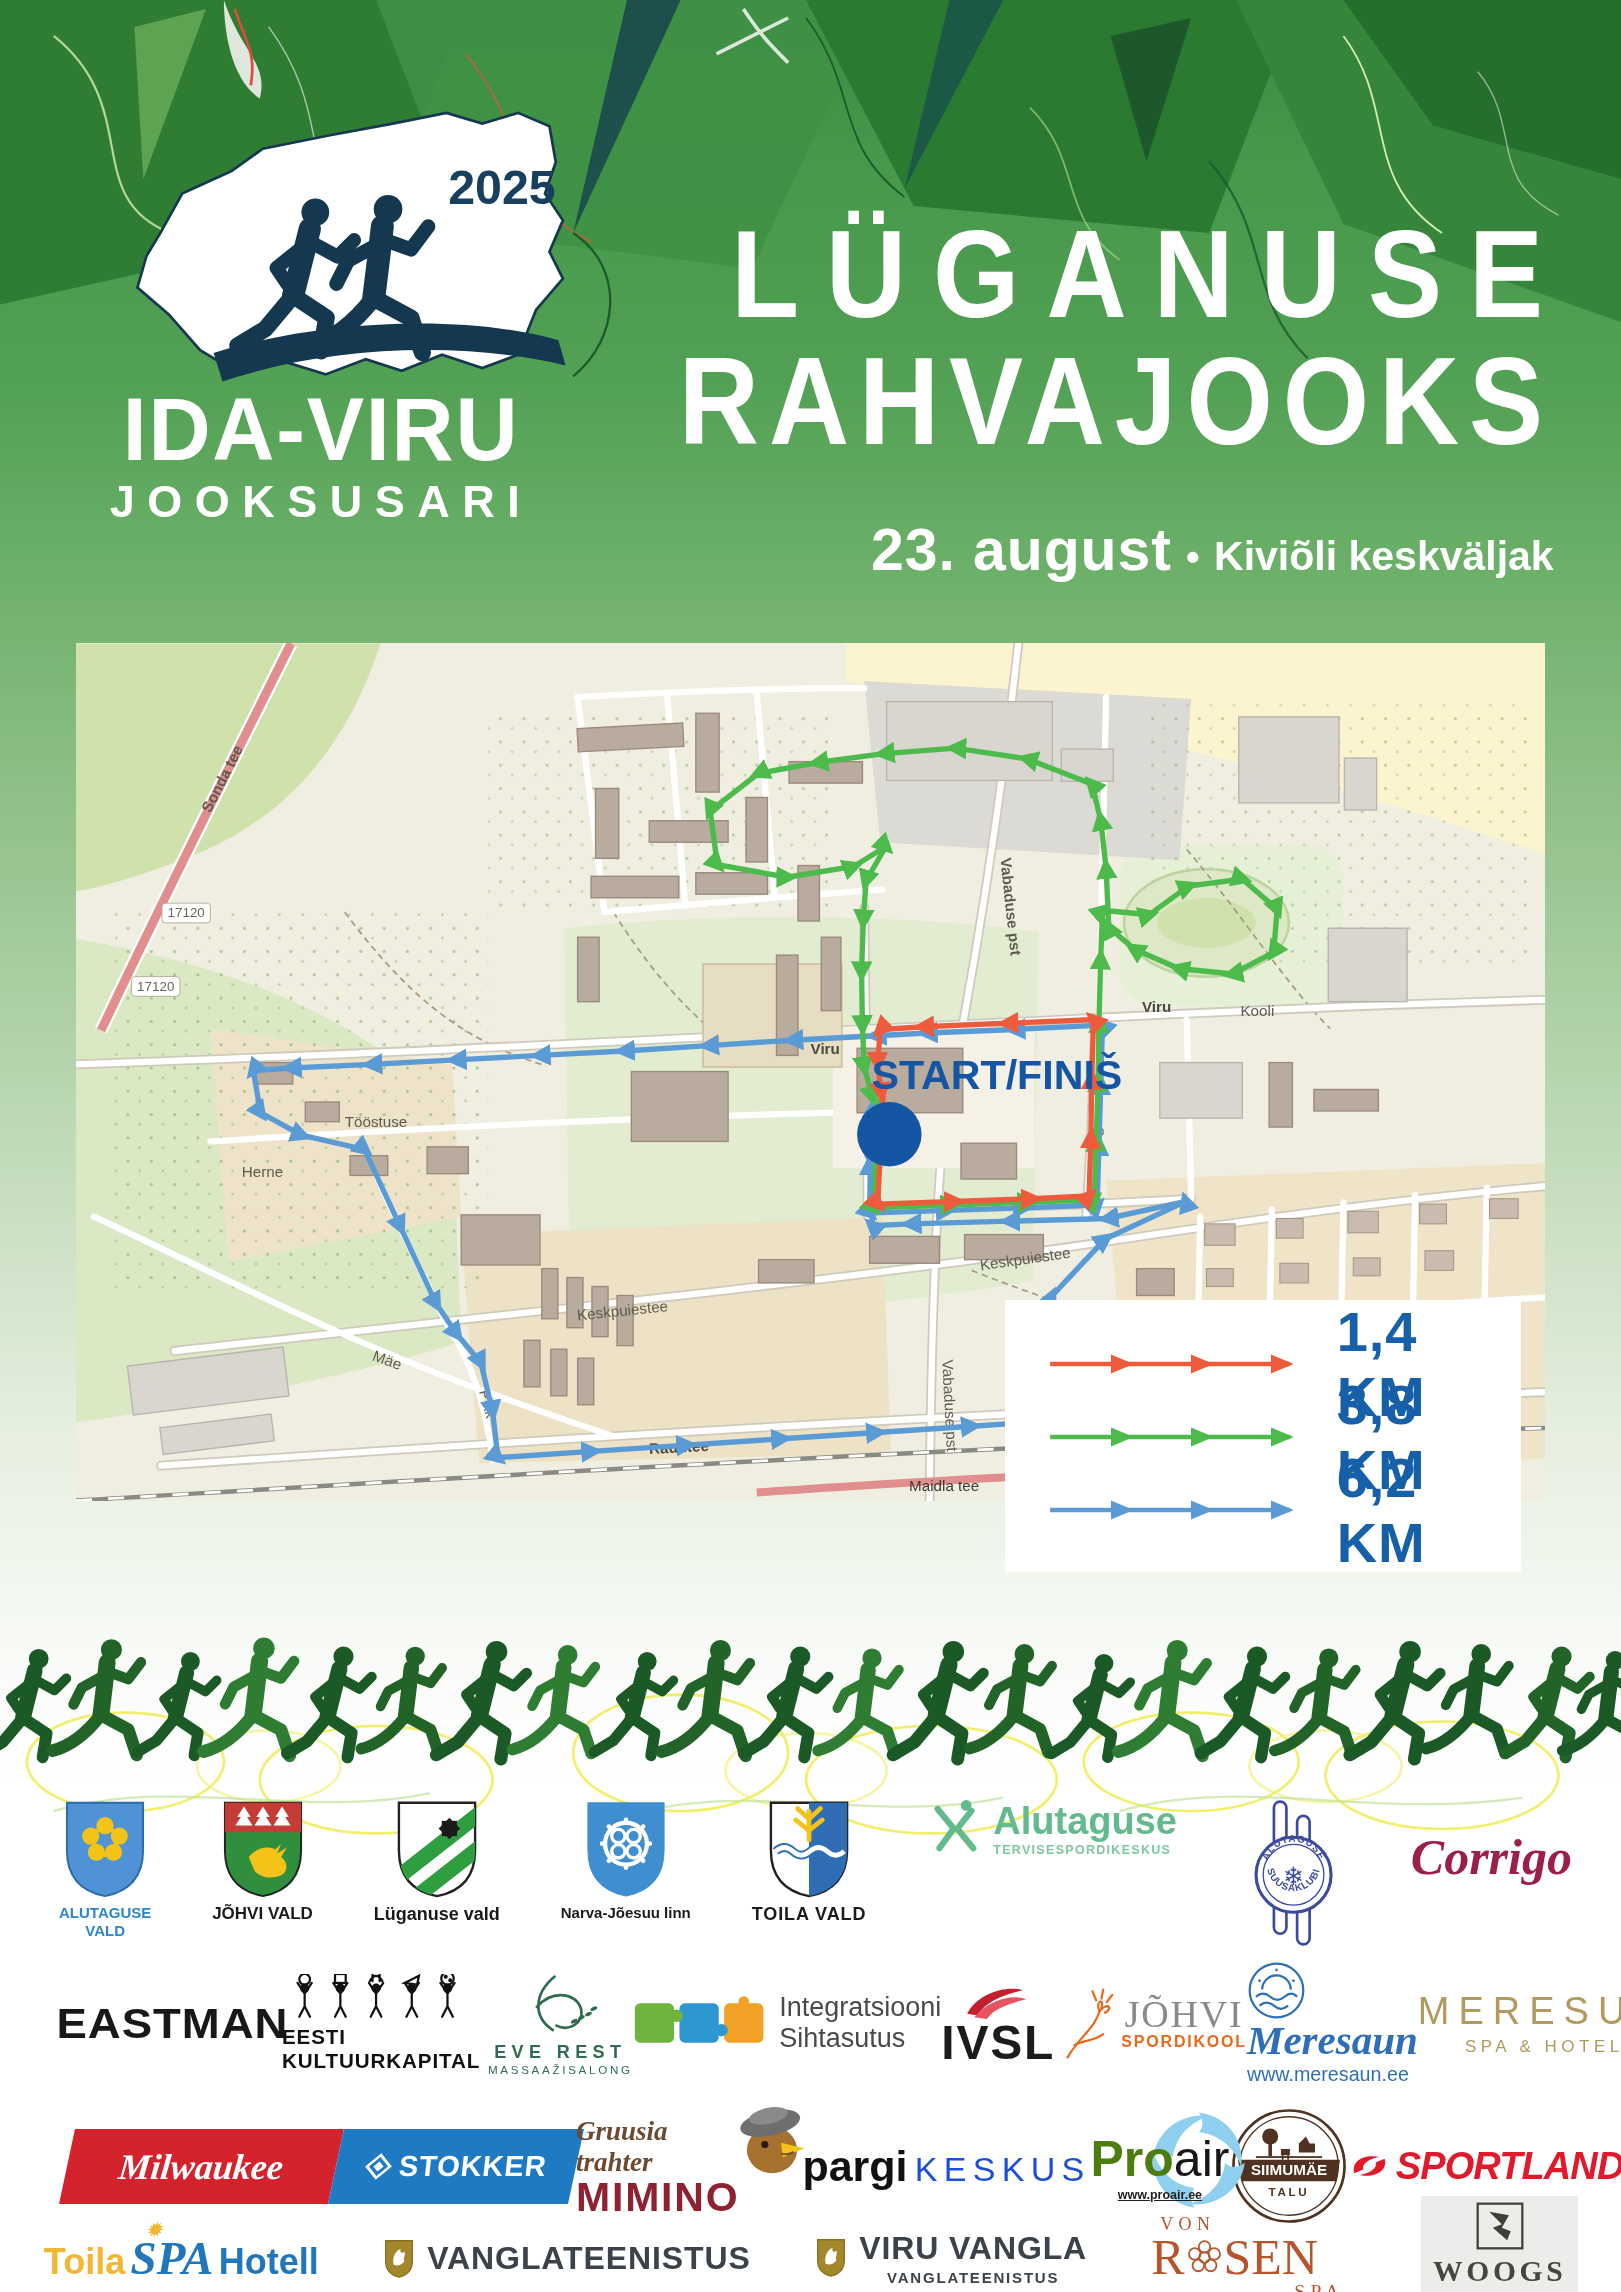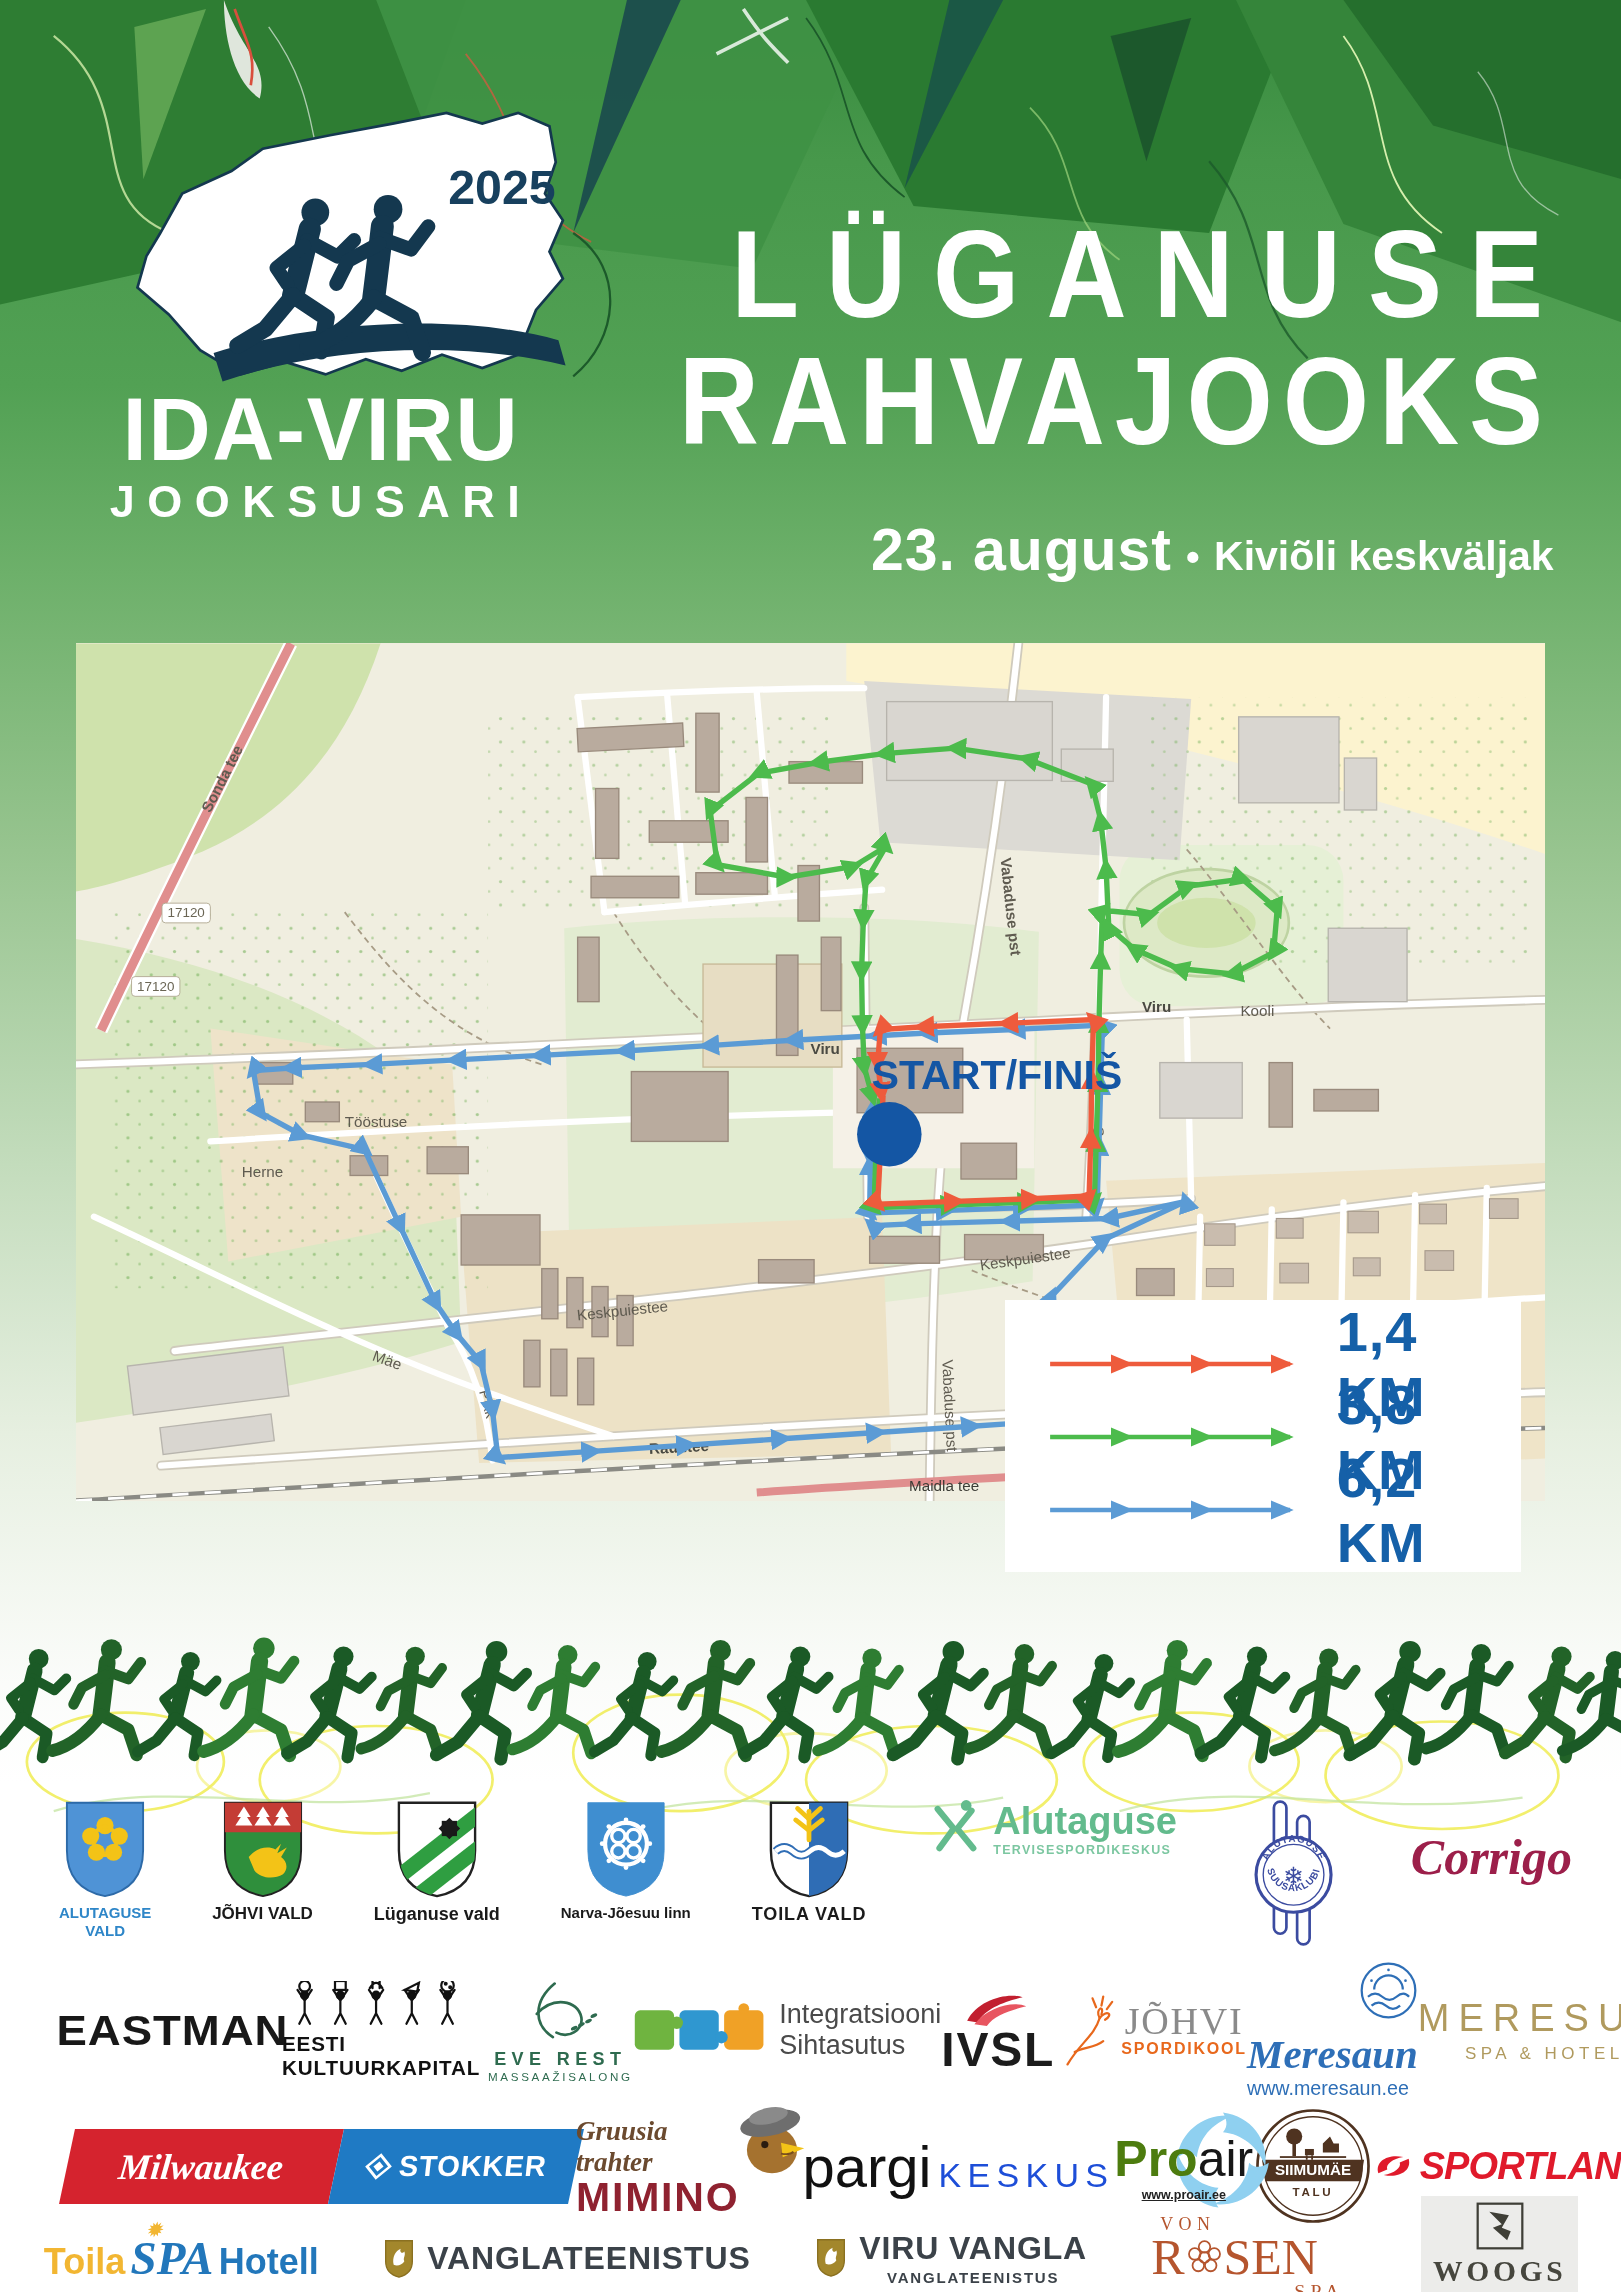--- a/index.html
+++ b/index.html
@@ -46,35 +46,35 @@
   .eastman{font-size:43px;font-weight:900;letter-spacing:0.9px;color:#181818;transform:scaleX(1.06);}
   .kultuur-text{font-size:20.6px;font-weight:700;letter-spacing:0.9px;color:#111;margin-top:1.8px;}
   .everest-l1{font-size:18px;letter-spacing:5.4px;color:#2e6b4f;font-weight:600;margin-top:1.8px;}
   .everest-l2{font-size:11.6px;letter-spacing:2.7px;color:#2e6b4f;}
   .integ{flex-direction:row;gap:12.5px;align-items:center;}
   .integ .itxt{font-size:27px;color:#4a4a4a;line-height:1.15;}
   .ivsl-text{font-size:48px;font-weight:900;color:#1c1c1c;letter-spacing:1.8px;line-height:.9;}
   .spordikool{flex-direction:row;gap:7.2px;align-items:center;}
   .jyhvi{font-family:"Liberation Serif",serif;font-size:38px;color:#8a8a8a;letter-spacing:1.8px;line-height:1;}
   .spk{font-size:16px;font-weight:700;color:#e8681c;letter-spacing:1.8px;}
-  .meresaun{gap:14px;align-items:flex-end;}
+  .meresaun{gap:0;align-items:flex-start;}
   .meresaun .mname{font-family:"Liberation Serif",serif;font-style:italic;font-weight:700;font-size:41px;color:#2e6fb7;line-height:1;}
   .meresaun .murl{font-size:19.7px;color:#2e6fb7;margin-top:1.8px;}
   .meresuu .mm{font-size:38px;letter-spacing:9px;color:#b09a5e;font-weight:400;}
   .meresuu .ms{font-size:17px;letter-spacing:4.5px;color:#b09a5e;margin-top:3.6px;}
   .milstok{flex-direction:row;gap:0;}
   .mil{background:#d5232e;width:269px;height:75px;transform:skewX(-12deg);display:flex;align-items:center;justify-content:center;}
   .mil span{font-family:"Liberation Serif",serif;font-style:italic;font-weight:700;font-size:36px;color:#fff;transform:skewX(6deg);}
   .stok{background:#1f7ac4;width:240px;height:75px;transform:skewX(-12deg);display:flex;align-items:center;justify-content:center;gap:7.2px;}
   .stok span{font-size:29px;font-weight:800;color:#fff;letter-spacing:0.9px;transform:skewX(6deg);}
   .mimino{position:relative;width:278px;align-items:flex-start;padding-right:63px;}
   .mimino .gt{font-family:"Liberation Serif",serif;font-style:italic;font-weight:700;font-size:27px;color:#6b4a2f;}
   .mimino .mn{font-size:41px;font-weight:900;color:#8f2230;letter-spacing:1.8px;line-height:.95;}
   .pargi{flex-direction:row;align-items:baseline;gap:7.2px;}
-  .pargi .pb{font-size:58px;font-weight:400;color:#111;}
+  .pargi .pb{font-size:43px;font-weight:700;color:#111;}
   .pargi .pl{font-size:34px;font-weight:300;letter-spacing:6.3px;color:#1d4ed8;}
   .proair{position:relative;}
   .proair .line{position:relative;z-index:1;display:flex;align-items:baseline;}
   .proair .pro{font-size:50px;font-weight:800;color:#4d7c0f;}
   .proair .air{font-size:50px;font-weight:400;color:#171717;}
   .proair .purl{font-size:12.5px;font-weight:700;color:#222;text-decoration:underline;z-index:1;position:relative;}
   .sportland{flex-direction:row;gap:5.4px;align-items:center;}
   .sportland span{font-size:38px;font-weight:900;font-style:italic;color:#e01a2b;letter-spacing:-0.9px;}
   .toila{flex-direction:row;align-items:baseline;gap:5.4px;position:relative;}
   .toila .t1{font-size:36px;font-weight:700;color:#f2b632;}

